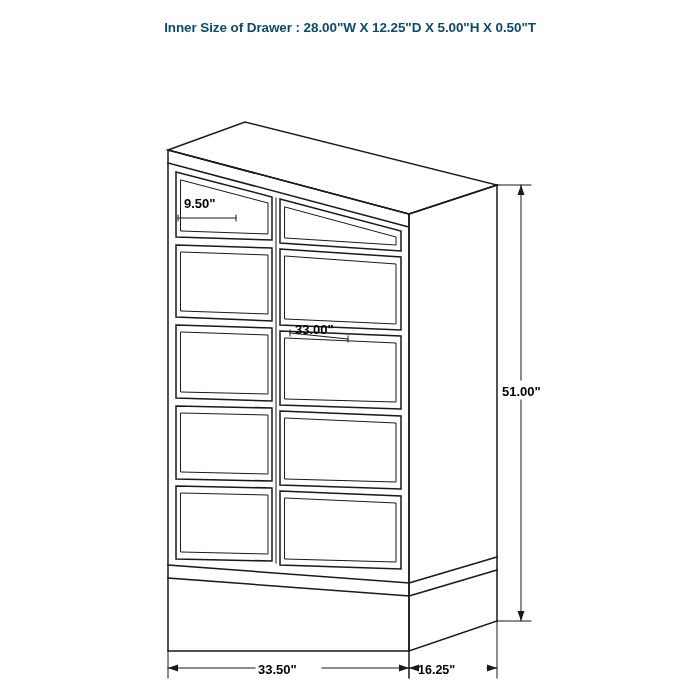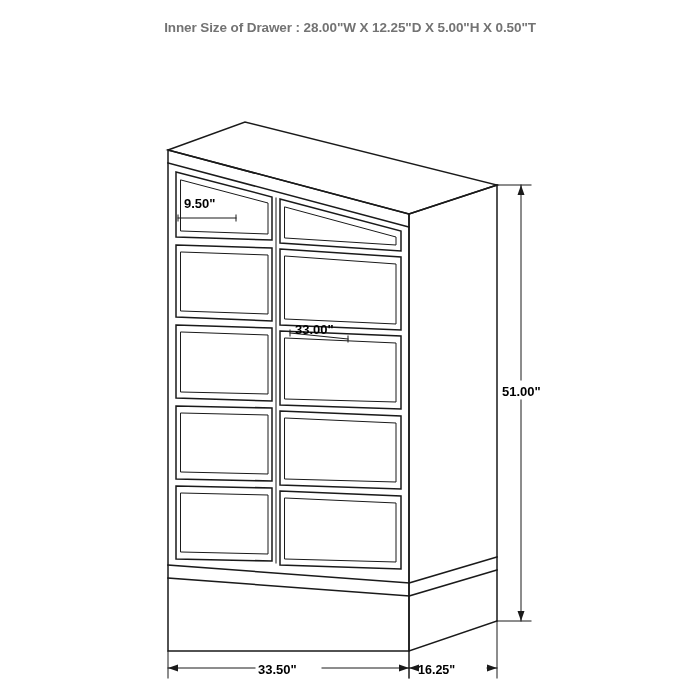--- a/index.html
+++ b/index.html
@@ -22,21 +22,21 @@
   }
   #title {
     position: absolute;
     top: 20px;
     left: 0;
     width: 700px;
     text-align: center;
     font-size: 13.5px;
     font-weight: bold;
     letter-spacing: -0.1px;
-    color: #737373;
+    color: #0c4a6e;
   }
   svg#drawing {
     position: absolute;
     top: 0;
     left: 0;
     width: 700px;
     height: 700px;
   }
   .lbl {
     font-family: "Liberation Sans", sans-serif;

